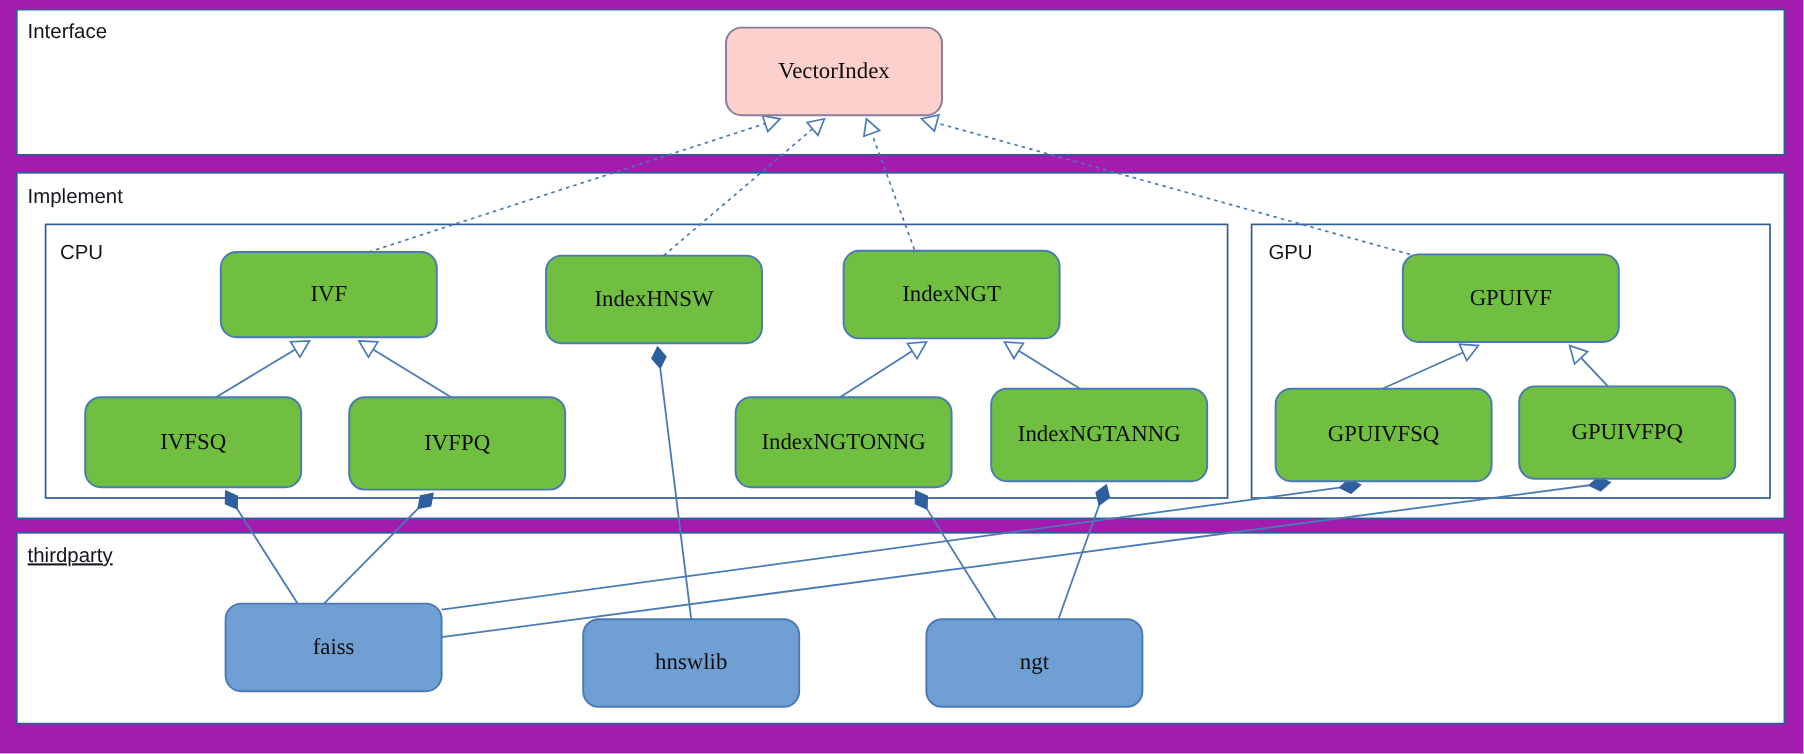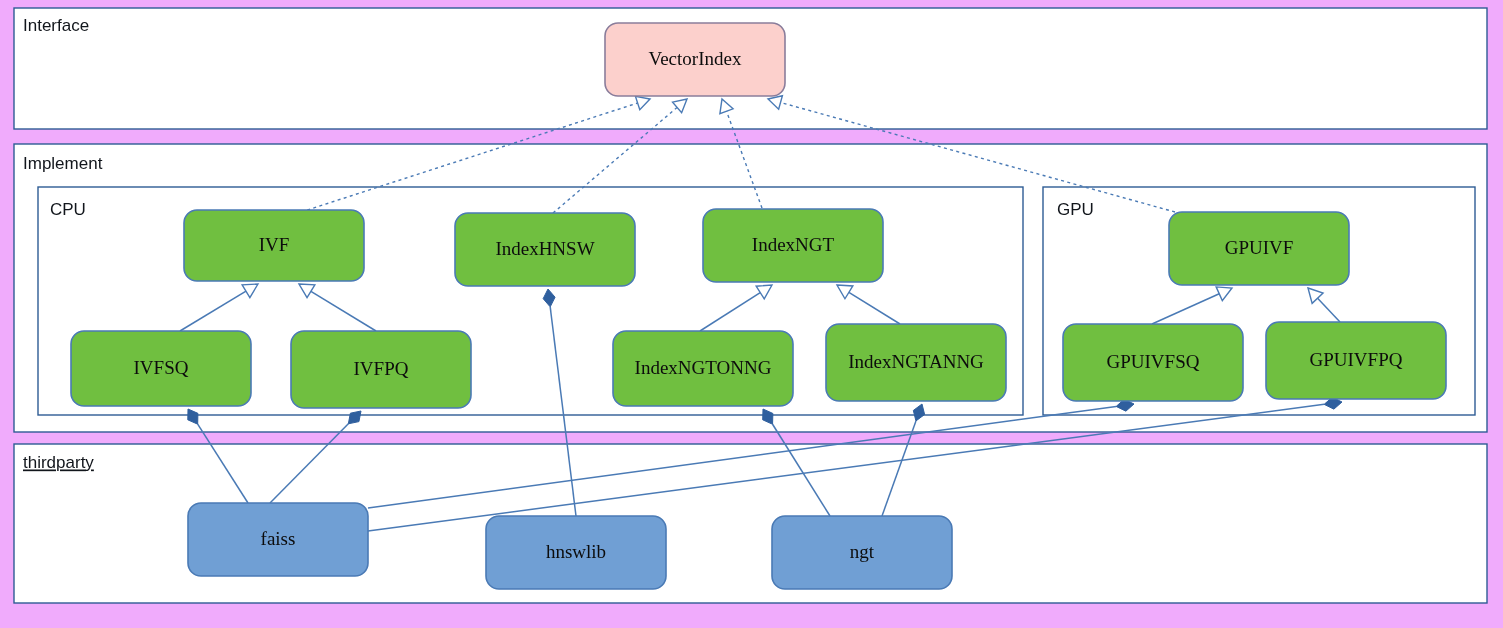--- a/index.html
+++ b/index.html
@@ -8,21 +8,21 @@
     padding: 0;
     background: #ffffff;
   }
   body {
     font-family: "Liberation Sans", sans-serif;
   }
   #diagram-root {
     position: relative;
     width: 1503px;
     height: 628px;
-    background: #f0abfc;
+    background: #a21caf;
     overflow: hidden;
   }
   svg#diagram-svg {
     display: block;
     width: 1503px;
     height: 628px;
   }
   .group-frame {
     fill: #ffffff;
     stroke: #2e5c94;

